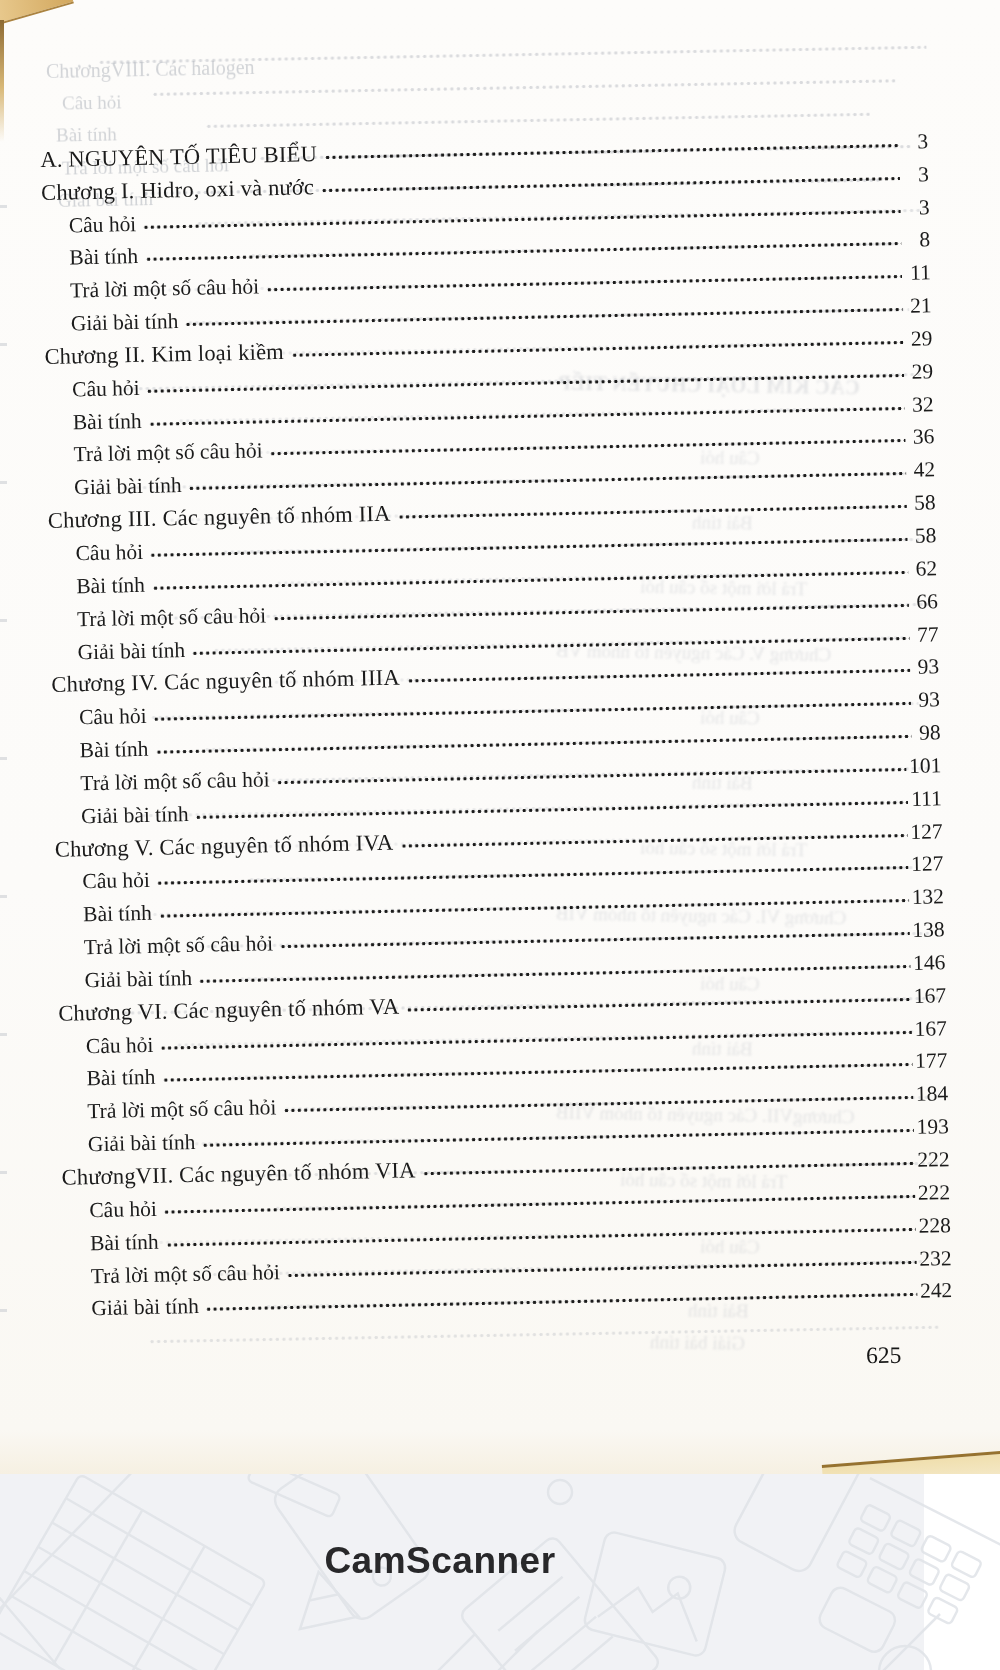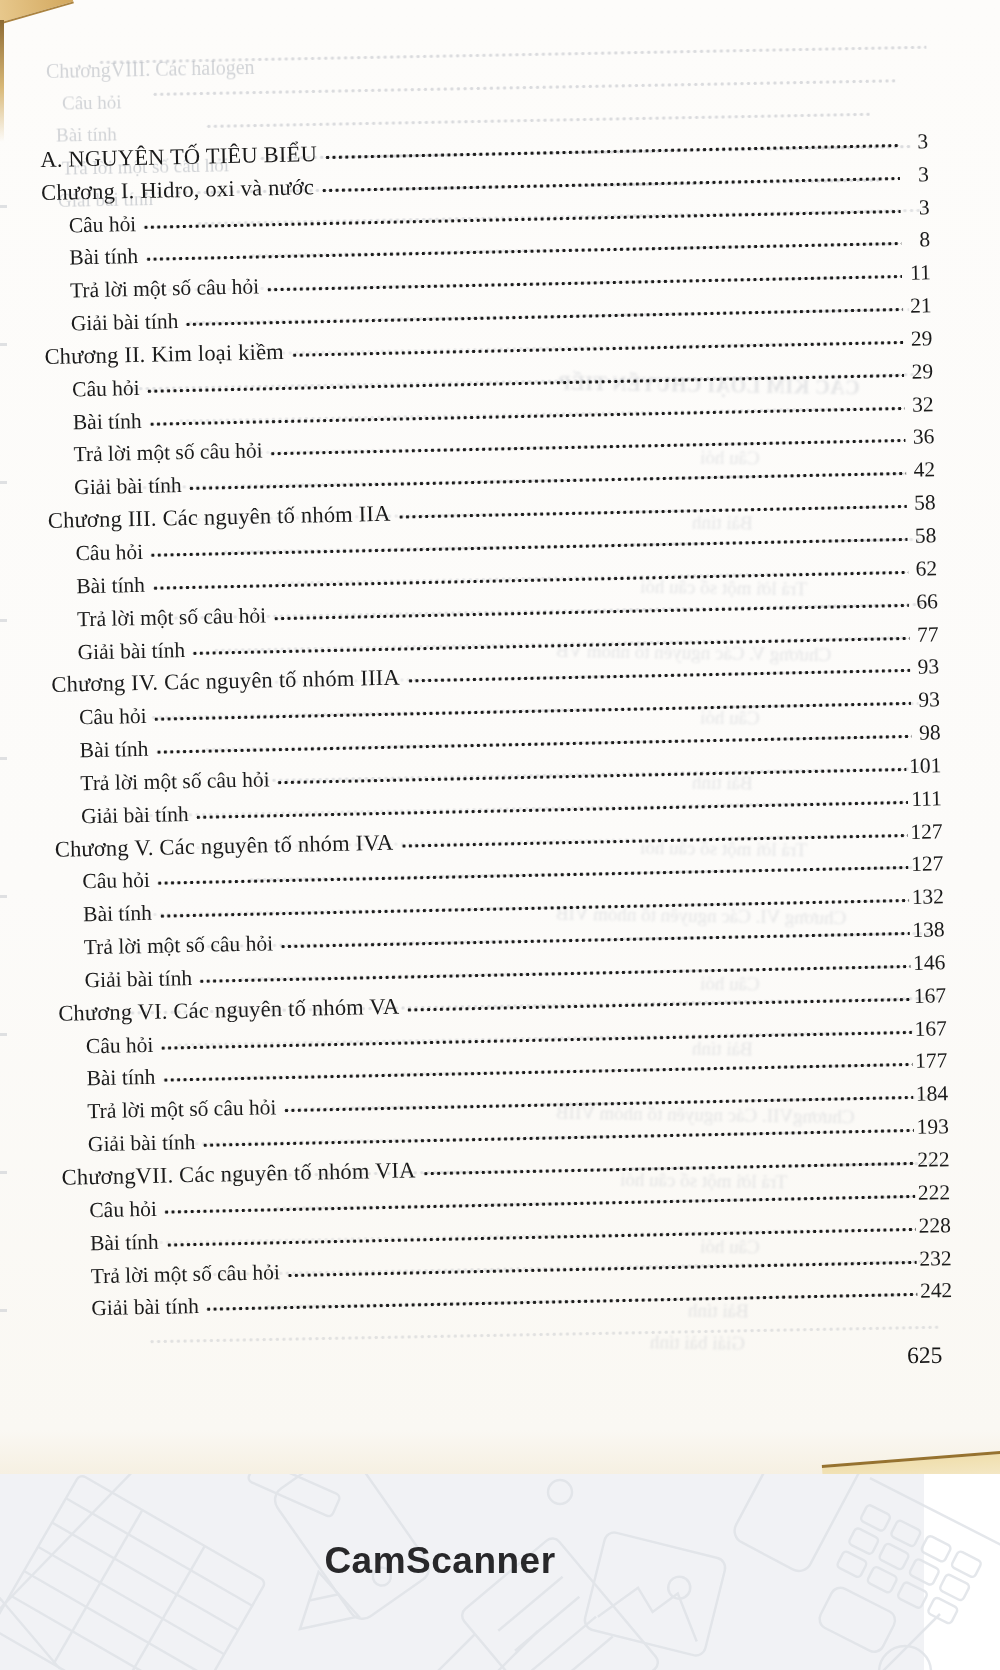--- a/index.html
+++ b/index.html
@@ -41,21 +41,21 @@
     border-top:3px solid #96722f;
     transform:rotate(-4.5deg);
   }
   
   .doc-title{
     position:absolute;top:44px;left:0;right:58px;text-align:center;
     font-size:28px;font-weight:bold;letter-spacing:2px;color:#111;
   }
   .footer-page-number{
     position:absolute;left:866px;top:1342px;font-size:23.5px;
-    transform:rotate(-1deg);color:#161616;margin-left:41px;
+    transform:rotate(-1deg);color:#161616;
   }
   
   .toc{
     position:absolute;left:40px;top:143px;width:888px;
     transform:rotate(-1.2deg);transform-origin:0 0;
   }
   .toc-row{display:flex;align-items:flex-end;height:32.85px;}
   .toc-row .t{white-space:nowrap;padding-bottom:3px;}
   .level-part .t,.level-chapter .t{font-size:22.5px;letter-spacing:.2px;}
   .level-item{padding-left:27px;}

